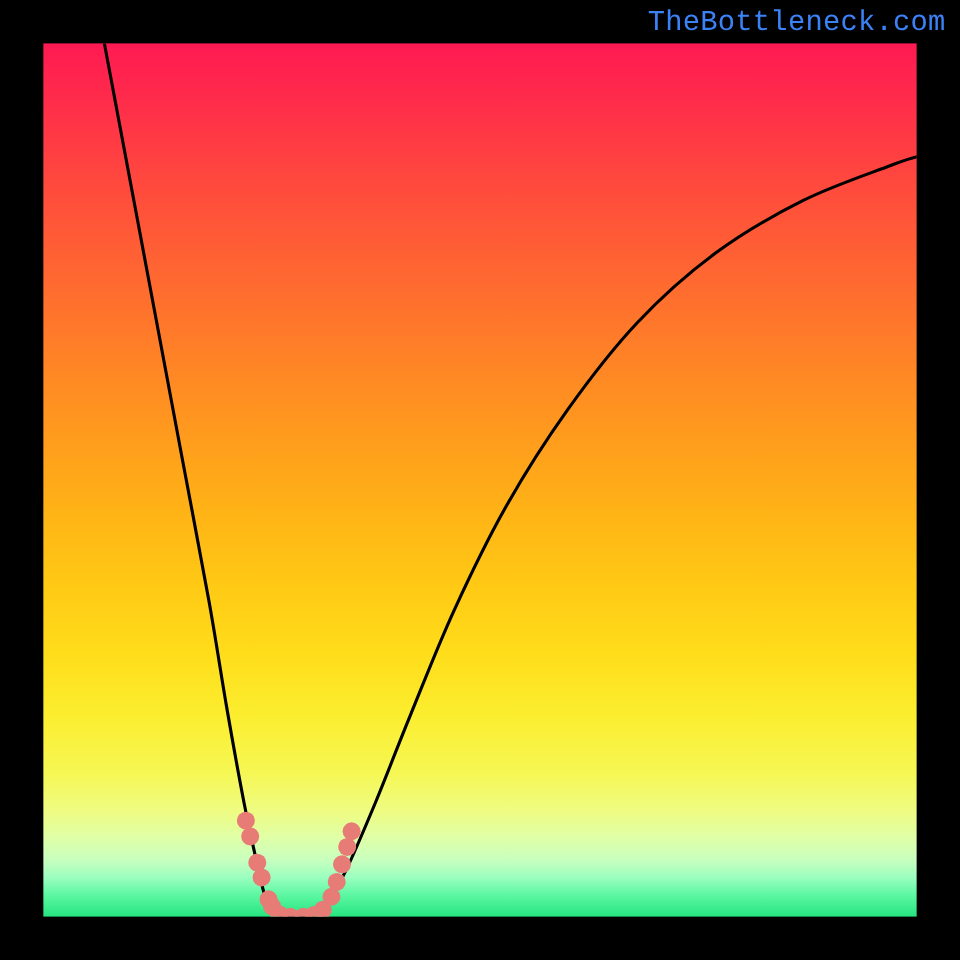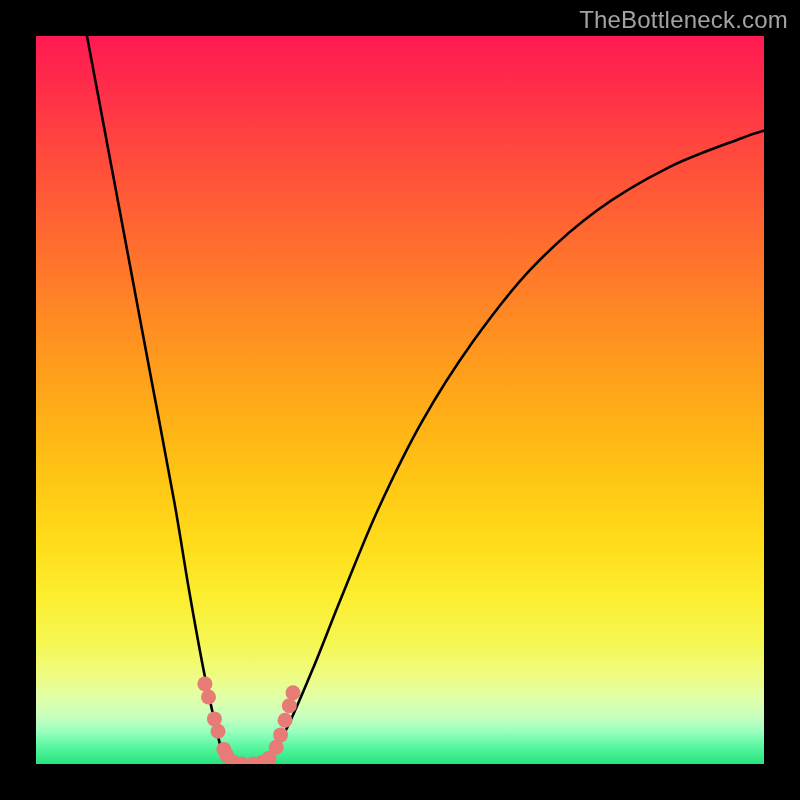--- a/index.html
+++ b/index.html
@@ -48,25 +48,26 @@
       #c8ffbe 93.5%,
       #9bffc0 95.5%,
       #5cf7a2 97.5%,
       #26e47f 100%
     );
   }
   .watermark {
     position: absolute;
     top: 6px;
     right: 12px;
-    color: #a3a3a3;
+    color: #3b82f6;
     font-size: 24px;
     letter-spacing: 0.2px;
     font-weight: 400;
     user-select: none;
+    font-family: Liberation Mono, monospace;
   }
   svg.curve {
     position: absolute;
     inset: 0;
     width: 728px;
     height: 728px;
   }
 </style>
 </head>
 <body>

